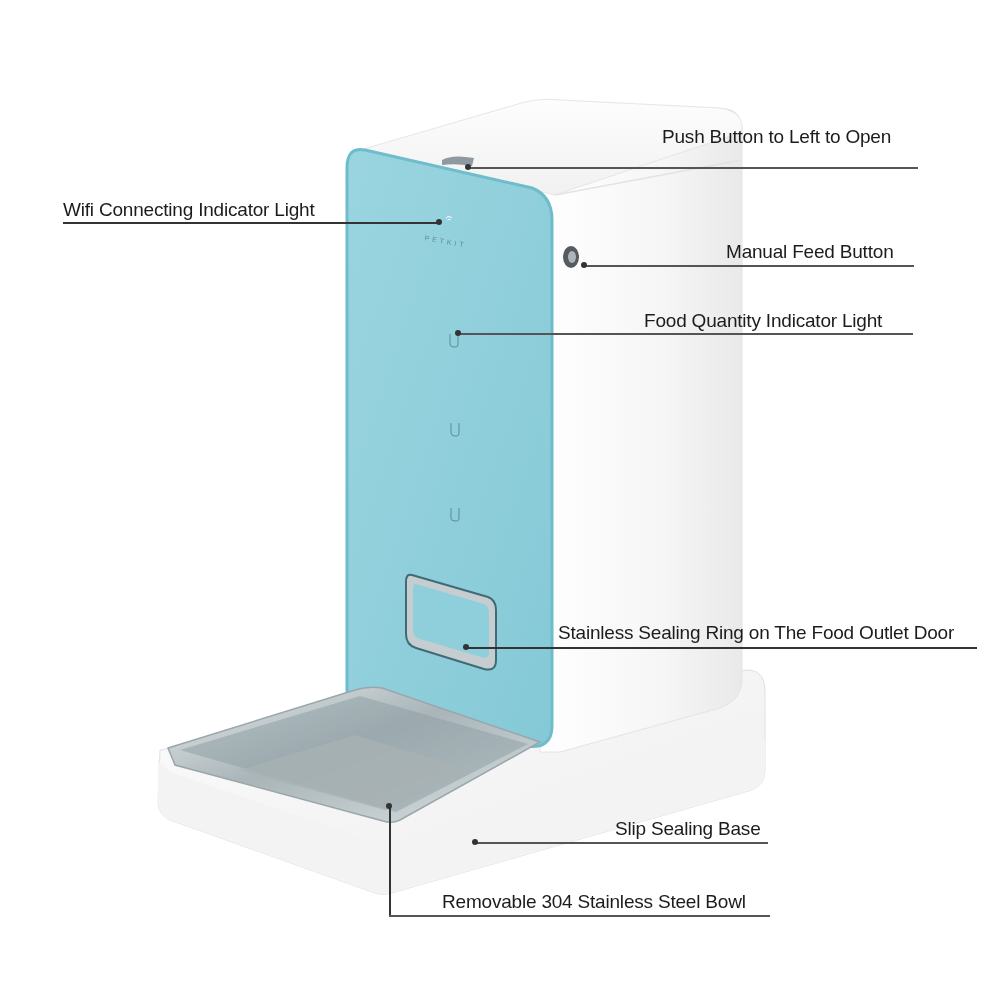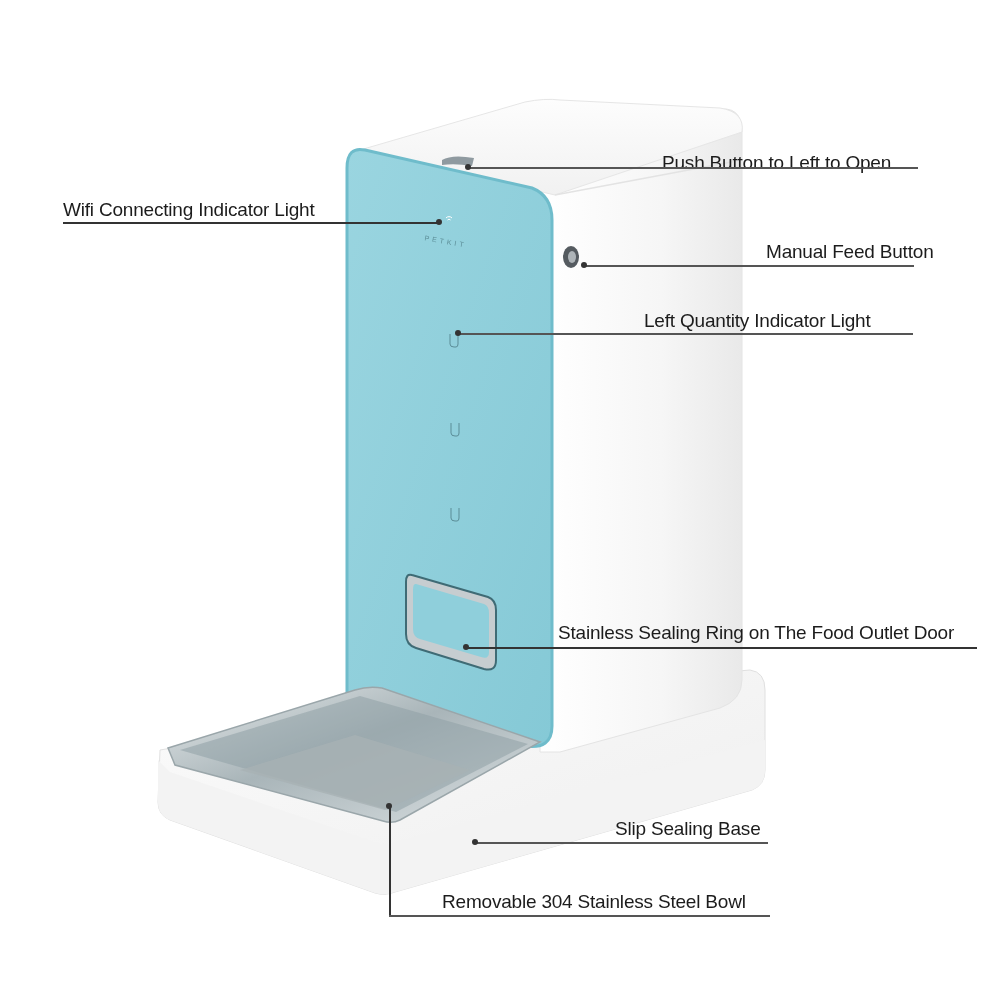--- a/index.html
+++ b/index.html
@@ -78,33 +78,33 @@
       <ellipse cx="572" cy="257" rx="4" ry="6" fill="#aeb4b8"></ellipse>
     </g>
 
     <g>
       <path d="M168 748 L355 690 Q368 686 382 688 L540 742 L400 820 Q392 824 383 821 L175 765 Z" fill="url(#steelGrad)" stroke="#9aa6aa" stroke-width="1.5"></path>
       <path d="M180 750 L360 696 L528 744 L396 812 Z" fill="#8fa1a6" opacity="0.55"></path>
       <path d="M240 770 L355 735 L470 770 L385 810 Z" fill="#a7b1b4" opacity="0.8"></path>
     </g>
   </svg>
 
-  <div class="label" style="left:662px;top:152px;">Push Button to Left to Open</div>
+  <div class="label" style="left:662px;top:126px;">Push Button to Left to Open</div>
   <div class="leader" style="left:468px;top:167px;width:450px;"></div>
   <div class="dot" style="left:465px;top:164px;"></div>
 
   <div class="label" style="left:63px;top:199px;">Wifi Connecting Indicator Light</div>
   <div class="leader" style="left:63px;top:222px;width:377px;background:#333;"></div>
   <div class="dot" style="left:436px;top:219px;"></div>
 
-  <div class="label" style="left:766px;top:241px;">Manual Feed Button</div>
+  <div class="label" style="left:726px;top:241px;">Manual Feed Button</div>
   <div class="leader" style="left:584px;top:265px;width:330px;"></div>
   <div class="dot" style="left:581px;top:262px;"></div>
 
-  <div class="label" style="left:644px;top:310px;">Left Quantity Indicator Light</div>
+  <div class="label" style="left:644px;top:310px;">Food Quantity Indicator Light</div>
   <div class="leader" style="left:458px;top:333px;width:455px;"></div>
   <div class="dot" style="left:455px;top:330px;"></div>
 
   <div class="label" style="left:558px;top:622px;">Stainless Sealing Ring on The Food Outlet Door</div>
   <div class="leader" style="left:466px;top:647px;width:511px;background:#333;"></div>
   <div class="dot" style="left:463px;top:644px;"></div>
 
   <div class="label" style="left:615px;top:818px;">Slip Sealing Base</div>
   <div class="leader" style="left:475px;top:842px;width:293px;"></div>
   <div class="dot" style="left:472px;top:839px;"></div>

